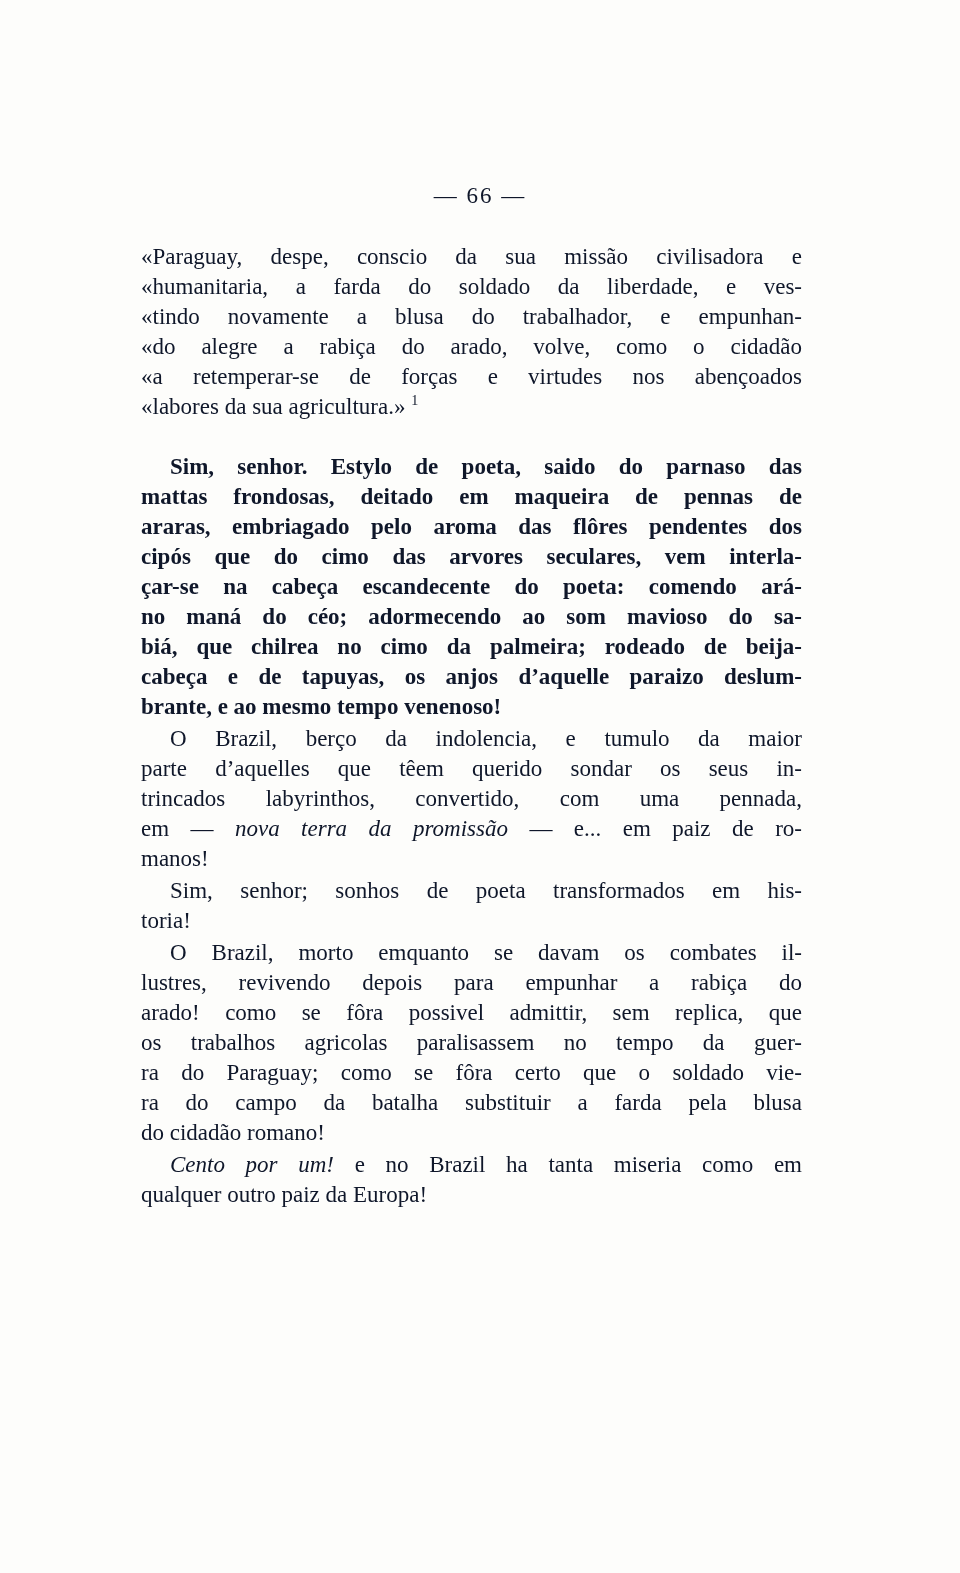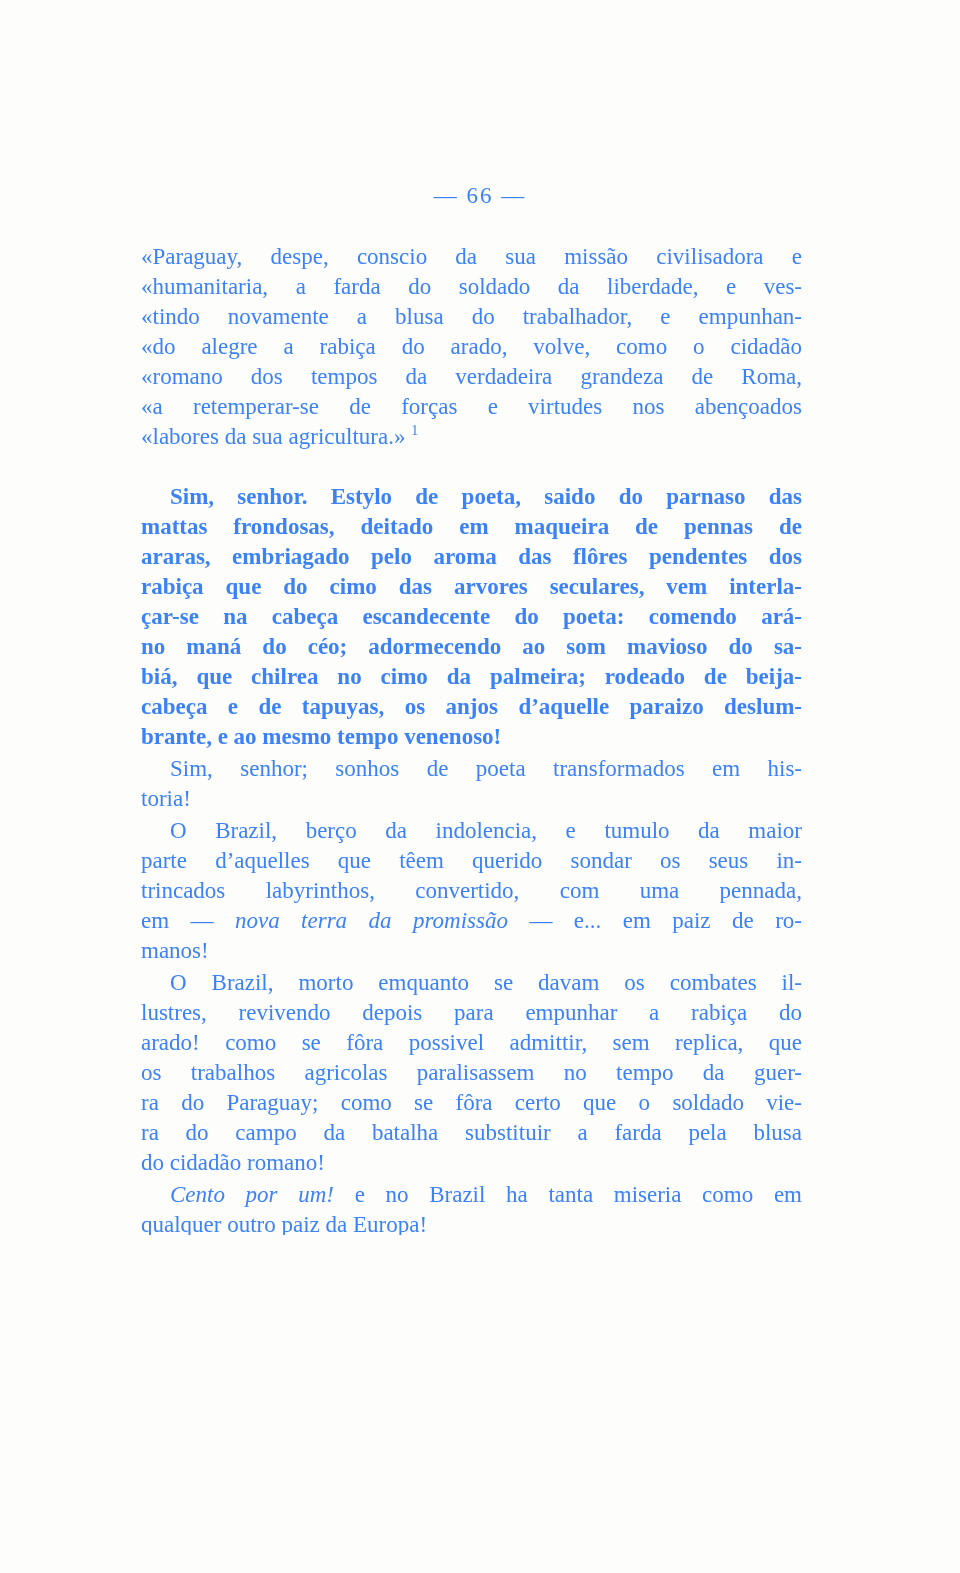--- a/index.html
+++ b/index.html
@@ -5,21 +5,21 @@
   html, body {
     margin: 0;
     padding: 0;
     background: #fdfdfb;
   }
   .page {
     position: relative;
     width: 960px;
     height: 1235px;
     background: #fdfdfb;
-    color: #3b82f6;
+    color: #0f172a;
     font-family: "Liberation Serif", "DejaVu Serif", serif;
     overflow: hidden;
     box-sizing: border-box;
   }
   .page-number {
     position: absolute;
     top: 183px;
     left: 0;
     width: 100%;
     text-align: center;
@@ -67,48 +67,47 @@
 
   <div class="page-number">— 66 —</div>
 
   <div class="content">
 
     <p class="para quote">
       <span class="line">«Paraguay, despe, conscio da sua missão civilisadora e</span>
       <span class="line">«humanitaria, a farda do soldado da liberdade, e ves-</span>
       <span class="line">«tindo novamente a blusa do trabalhador, e empunhan-</span>
       <span class="line">«do alegre a rabiça do arado, volve, como o cidadão</span>
-      <span class="line">«romano dos tempos da verdadeira grandeza de Roma,</span>
       <span class="line">«a retemperar-se de forças e virtudes nos abençoados</span>
       <span class="line last"><span>«labores da sua agricultura.»</span> <sup class="fn-ref">1</sup></span>
     </p>
 
     <p class="para space-before">
       <span class="line first">Sim, senhor. Estylo de poeta, saido do parnaso das</span>
       <span class="line">mattas frondosas, deitado em maqueira de pennas de</span>
       <span class="line">araras, embriagado pelo aroma das flôres pendentes dos</span>
-      <span class="line">rabiça que do cimo das arvores seculares, vem interla-</span>
+      <span class="line">cipós que do cimo das arvores seculares, vem interla-</span>
       <span class="line">çar-se na cabeça escandecente do poeta: comendo ará-</span>
       <span class="line">no maná do céo; adormecendo ao som mavioso do sa-</span>
       <span class="line">biá, que chilrea no cimo da palmeira; rodeado de beija-</span>
       <span class="line">cabeça e de tapuyas, os anjos d’aquelle paraizo deslum-</span>
       <span class="line last">brante, e ao mesmo tempo venenoso!</span>
     </p>
 
     <p class="para">
-      <span class="line first">Sim, senhor; sonhos de poeta transformados em his-</span>
-      <span class="line last">toria!</span>
-    </p>
-
-    <p class="para">
       <span class="line first">O Brazil, berço da indolencia, e tumulo da maior</span>
       <span class="line">parte d’aquelles que têem querido sondar os seus in-</span>
       <span class="line">trincados labyrinthos, convertido, com uma pennada,</span>
       <span class="line"><span>em — </span><i class="it">nova terra da promissão</i><span> — e... em paiz de ro-</span></span>
       <span class="line last">manos!</span>
+    </p>
+
+    <p class="para">
+      <span class="line first">Sim, senhor; sonhos de poeta transformados em his-</span>
+      <span class="line last">toria!</span>
     </p>
 
     <p class="para">
       <span class="line first">O Brazil, morto emquanto se davam os combates il-</span>
       <span class="line">lustres, revivendo depois para empunhar a rabiça do</span>
       <span class="line">arado! como se fôra possivel admittir, sem replica, que</span>
       <span class="line">os trabalhos agricolas paralisassem no tempo da guer-</span>
       <span class="line">ra do Paraguay; como se fôra certo que o soldado vie-</span>
       <span class="line">ra do campo da batalha substituir a farda pela blusa</span>
       <span class="line last">do cidadão romano!</span>

